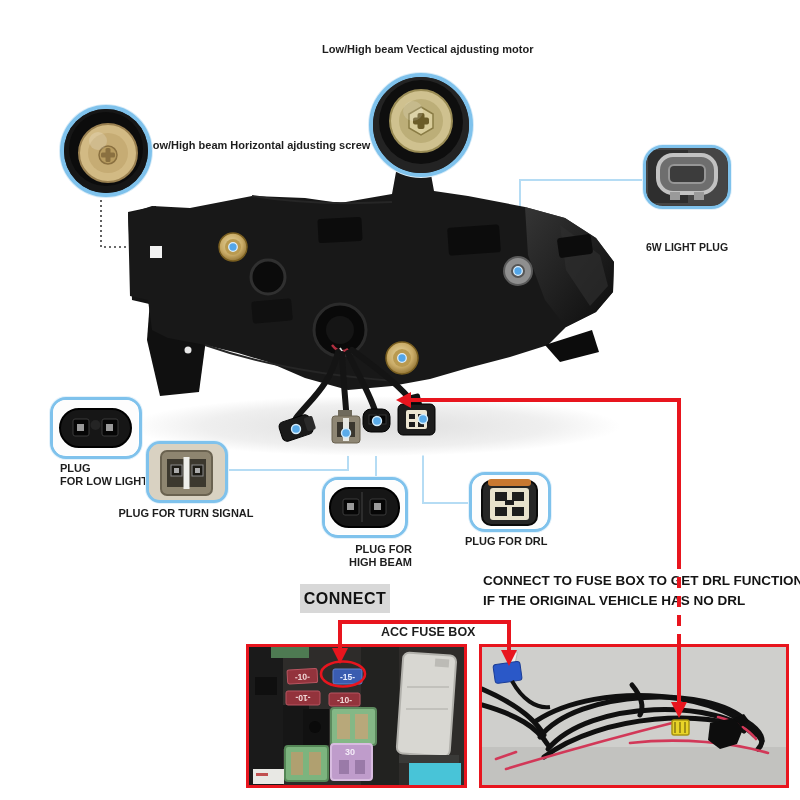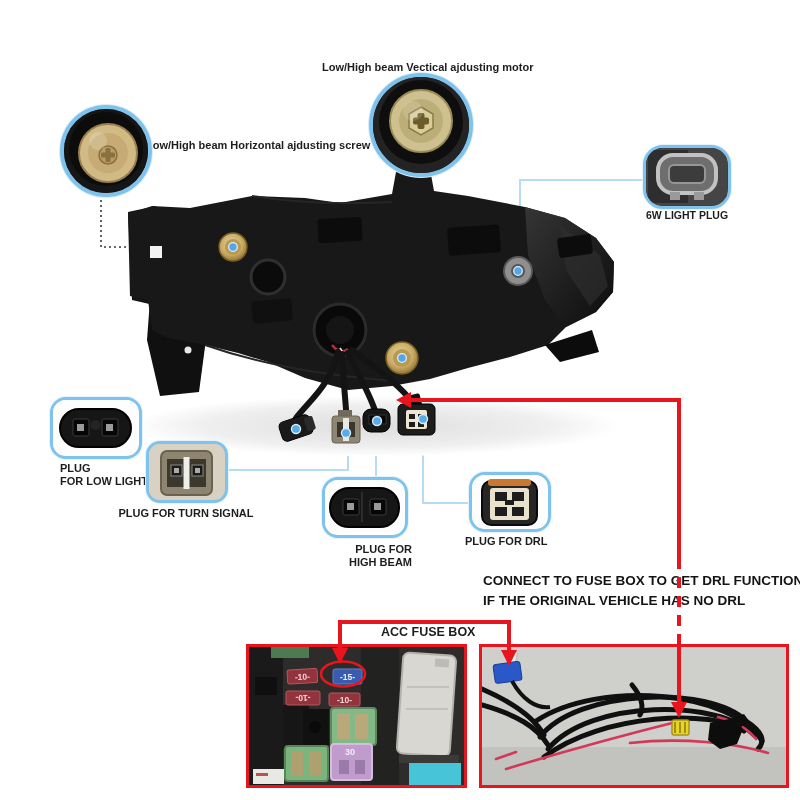--- a/index.html
+++ b/index.html
@@ -1,21 +1,21 @@
 <!DOCTYPE html>
 <html><head>
 <meta charset="utf-8">
 <style>
   html,body{margin:0;padding:0;background:#fff;}
   .stage{position:relative;width:800px;height:800px;background:#fff;overflow:hidden;
          font-family:"Liberation Sans", sans-serif;color:#1c1c1c;}
   .abs{position:absolute;}
   .lbl{font-weight:700;color:#1d1d1d;white-space:nowrap;}
   .lbl-sm{font-size:11px;line-height:13px;}
-  .lbl-xs{font-size:10.5px;line-height:12px;}
+  .lbl-xs{font-size:10.5px;line-height:12px;margin-top:32px;}
   .callout-circle{border-radius:50%;border:4px solid #7fc2ec;overflow:hidden;background:#1d1d1d;box-shadow:0 0 0 1px #d8ecf8;}
   .callout-box{border:3.5px solid #7fc2ec;border-radius:16px;overflow:hidden;background:#fff;box-sizing:border-box;box-shadow:0 0 0 1px #e4f2fb;}
   .photo{border:3px solid #e8151e;box-sizing:border-box;overflow:hidden;}
   .badge{background:#d8d8d8;display:flex;align-items:center;justify-content:center;
          font-weight:700;font-size:16px;letter-spacing:.5px;color:#111;}
   .note{font-weight:700;font-size:13.5px;line-height:19.5px;color:#141414;white-space:nowrap;}
   svg{display:block;}
   .layer{position:absolute;left:0;top:0;pointer-events:none;}
 </style>
 </head>
@@ -133,21 +133,21 @@
       <rect x="398" y="404" width="37" height="31" rx="5" fill="#1d1d1d" stroke="#000"></rect>
       <rect x="406" y="410" width="21" height="19" rx="2" fill="#ece6d2"></rect>
       <rect x="409" y="414" width="6" height="5" fill="#1d1d1d"></rect>
       <rect x="418" y="414" width="6" height="5" fill="#1d1d1d"></rect>
       <rect x="409" y="422" width="6" height="5" fill="#1d1d1d"></rect>
       <rect x="418" y="422" width="6" height="5" fill="#1d1d1d"></rect>
     </g>
     <circle cx="423" cy="419" r="4.5" fill="#5aabe8" stroke="#d4ecfa" stroke-width="1.4"></circle>
   </svg>
 
-  <div class="abs lbl lbl-sm" style="left:322px;top:43px;margin-top:18px;">Low/High beam Vectical ajdusting motor</div>
+  <div class="abs lbl lbl-sm" style="left:322px;top:43px;">Low/High beam Vectical ajdusting motor</div>
   <div class="abs lbl lbl-sm" style="left:146px;top:139px;">Low/High beam Horizontal ajdusting screw</div>
 
   <div class="abs callout-circle" style="left:369px;top:73px;width:96px;height:96px;">
     <svg width="96" height="96" viewBox="0 0 96 96">
       <rect width="96" height="96" fill="#232323"></rect>
       <circle cx="48" cy="45" r="42" fill="#0e0e0e"></circle>
       <circle cx="48" cy="44" r="31" fill="#cfc18f" stroke="#9a8c55" stroke-width="2"></circle>
       <circle cx="48" cy="44" r="22" fill="#bcae78"></circle>
       <polygon points="48,30 60,37 60,51 48,58 36,51 36,37" fill="#d8cc9a" stroke="#8a7c45" stroke-width="1.5"></polygon>
       <rect x="44.5" y="36" width="7" height="16" rx="2" fill="#6b5c28"></rect>
@@ -235,20 +235,21 @@
       <rect x="18" y="13" width="39" height="32" rx="3" fill="#e8e2cc"></rect>
       <rect x="23" y="17" width="12" height="9" fill="#1d1d1d"></rect>
       <rect x="40" y="17" width="12" height="9" fill="#1d1d1d"></rect>
       <rect x="23" y="32" width="12" height="9" fill="#1d1d1d"></rect>
       <rect x="40" y="32" width="12" height="9" fill="#1d1d1d"></rect>
       <rect x="33" y="25" width="9" height="5" fill="#1d1d1d"></rect>
     </svg>
   </div>
   <div class="abs lbl lbl-sm" style="left:465px;top:535px;width:92px;">PLUG FOR DRL</div>
 
+  <div class="abs badge" style="left:300px;top:584px;width:90px;height:29px;">CONNECT</div>
 
   <div class="abs note" style="left:483px;top:571px;">
     <div>CONNECT TO FUSE BOX TO GET DRL FUNCTION</div>
     <div>IF THE ORIGINAL VEHICLE HAS NO DRL</div>
   </div>
 
   <div class="abs lbl" style="left:381px;top:625px;width:92px;text-align:right;font-size:12.5px;">ACC FUSE BOX</div>
 
   <div class="abs photo" style="left:246px;top:644px;width:221px;height:144px;background:#2b2b2b;">
     <svg width="215" height="138" viewBox="0 0 215 138" preserveAspectRatio="none">

